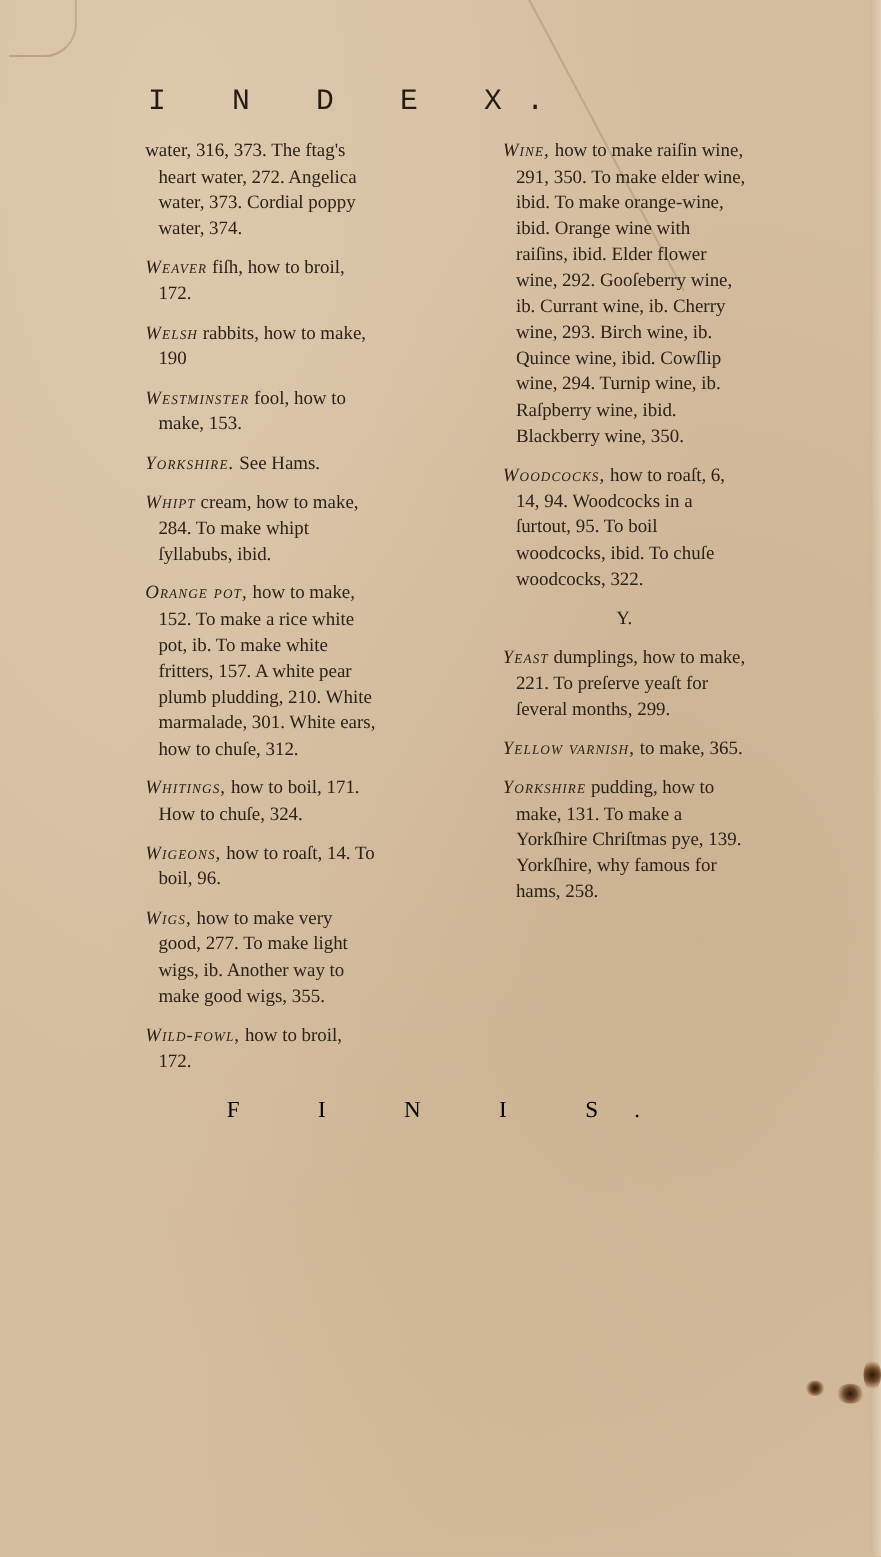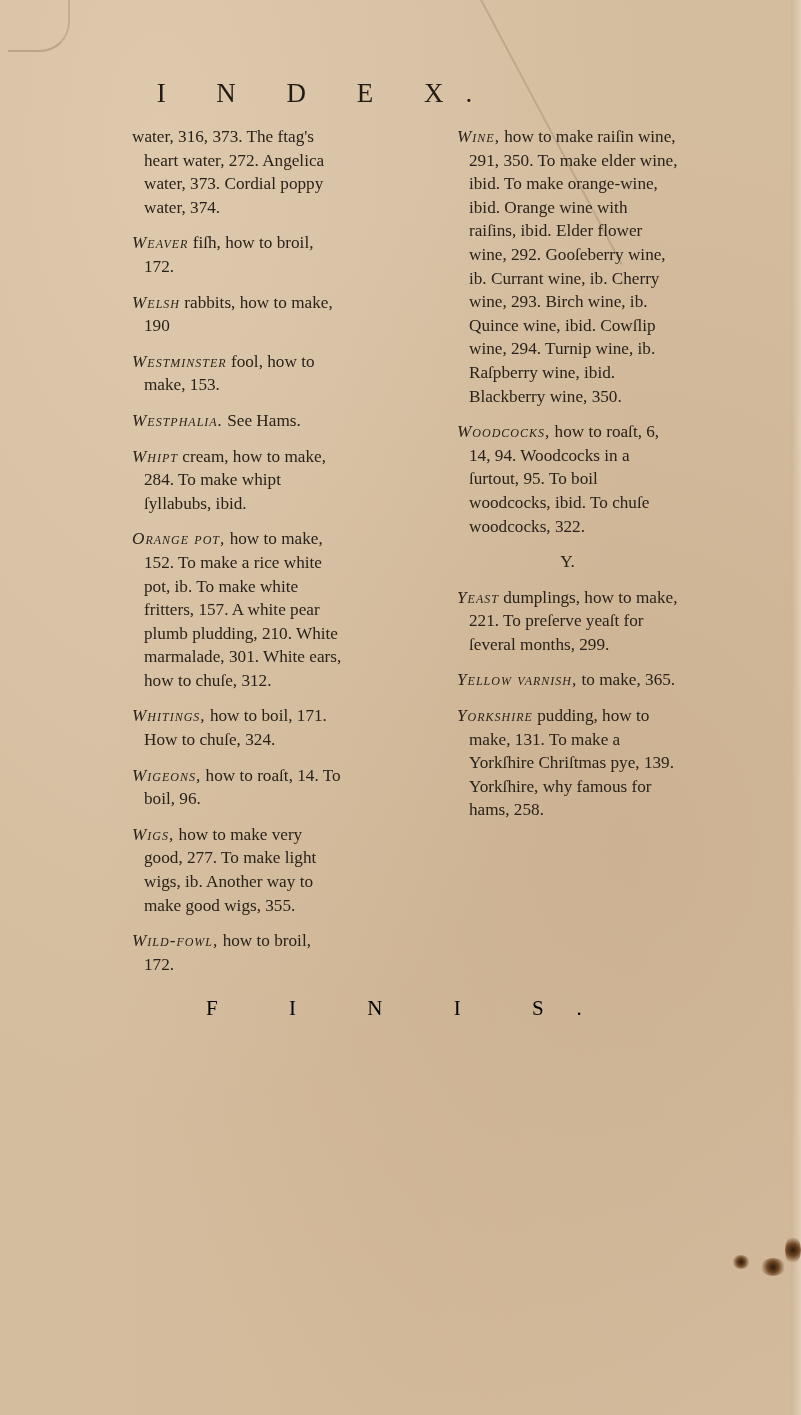--- a/index.html
+++ b/index.html
@@ -22,21 +22,21 @@
       position: absolute; right: 0; top: 0; width: 10px; height: 1415px;
       background: linear-gradient(to right, rgba(190,165,130,0.2), rgba(235,220,200,0.6));
     }
     .tear {
       position: absolute; left: 8px; top: 0; width: 60px; height: 50px;
       border-bottom: 2px solid rgba(140,115,85,0.4); border-right: 2px solid rgba(140,115,85,0.3);
       border-radius: 0 0 30px 0;
     }
     .heading {
       position: absolute; top: 78px; left: 0; width: 637px; text-align: center;
-      font-family: Liberation Serif, serif; font-size: 27px; letter-spacing: 22px;
+      font-family: Liberation Mono, monospace; font-size: 27px; letter-spacing: 22px;
       padding-left: 14px; box-sizing: border-box; color: #231c15;
     }
     .col {
       position: absolute; top: 113px; width: 235px;
       font-family: "Liberation Serif", serif; font-size: 17.2px; line-height: 23.6px;
     }
     .col.left { left: 120px; }
     .col.right { left: 445px; width: 245px; }
     .entry { margin: 12px; padding-left: 12px; text-indent: -12px; }
     .sc { font-variant: small-caps; letter-spacing: 1px; font-style: italic; }
@@ -59,21 +59,21 @@
   <div class="fold"></div>
   <div class="edge-right"></div>
 
   <div class="heading">I N D E X.</div>
 
   <div class="col left">
     <p class="entry"><span class="sc"></span><span>water, 316, 373. The ftag's heart water, 272. Angelica water, 373. Cordial poppy water, 374.</span></p>
     <p class="entry"><span class="sc">Weaver</span><span> fiſh, how to broil, 172.</span></p>
     <p class="entry"><span class="sc">Welsh</span><span> rabbits, how to make, 190</span></p>
     <p class="entry"><span class="sc">Westminster</span><span> fool, how to make, 153.</span></p>
-    <p class="entry"><span class="sc">Westphalia.</span><span> See Hams.</span></p>
+    <p class="entry"><span class="sc">Yorkshire.</span><span> See Hams.</span></p>
     <p class="entry"><span class="sc">Whipt</span><span> cream, how to make, 284. To make whipt ſyllabubs, ibid.</span></p>
     <p class="entry"><span class="sc">Orange pot,</span><span> how to make, 152. To make a rice white pot, ib. To make white fritters, 157. A white pear plumb pludding, 210. White marmalade, 301. White ears, how to chuſe, 312.</span></p>
     <p class="entry"><span class="sc">Whitings,</span><span> how to boil, 171. How to chuſe, 324.</span></p>
     <p class="entry"><span class="sc">Wigeons,</span><span> how to roaſt, 14. To boil, 96.</span></p>
     <p class="entry"><span class="sc">Wigs,</span><span> how to make very good, 277. To make light wigs, ib. Another way to make good wigs, 355.</span></p>
     <p class="entry"><span class="sc">Wild-fowl,</span><span> how to broil, 172.</span></p>
   </div>
 
   <div class="col right">
     <p class="entry"><span class="sc">Wine,</span><span> how to make raiſin wine, 291, 350. To make elder wine, ibid. To make orange-wine, ibid. Orange wine with raiſins, ibid. Elder flower wine, 292. Gooſeberry wine, ib. Currant wine, ib. Cherry wine, 293. Birch wine, ib. Quince wine, ibid. Cowſlip wine, 294. Turnip wine, ib. Raſpberry wine, ibid. Blackberry wine, 350.</span></p>

